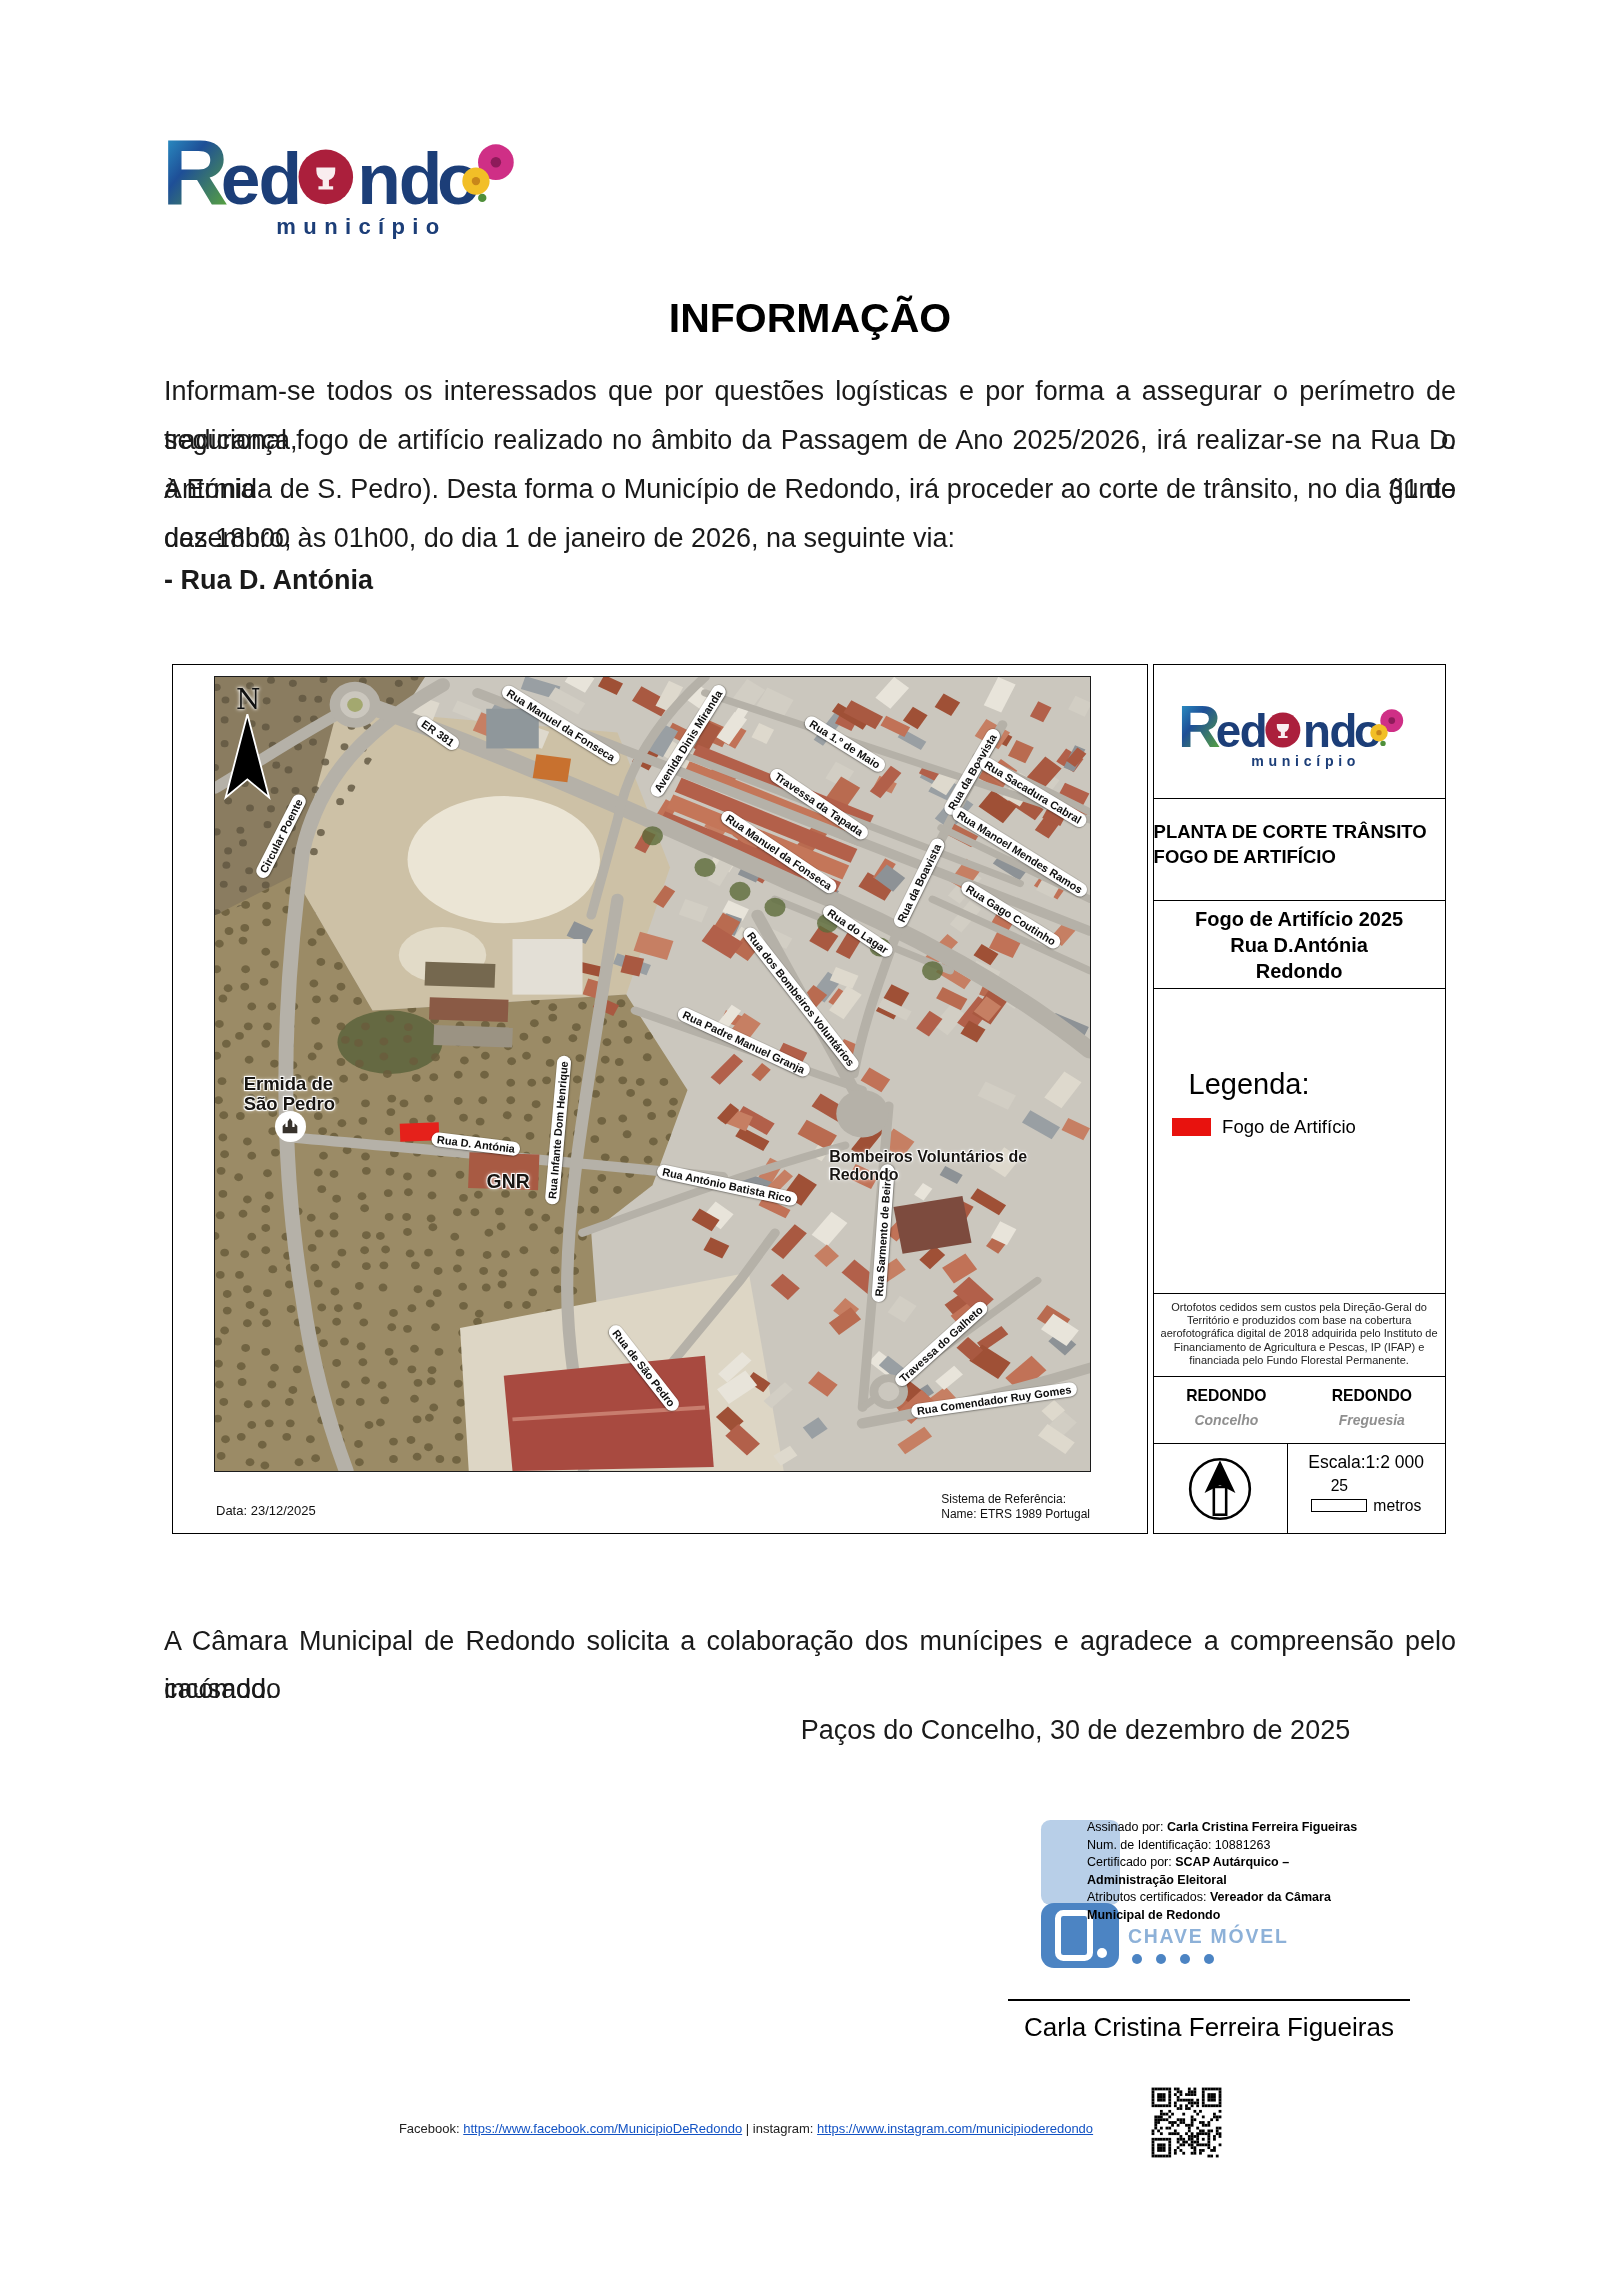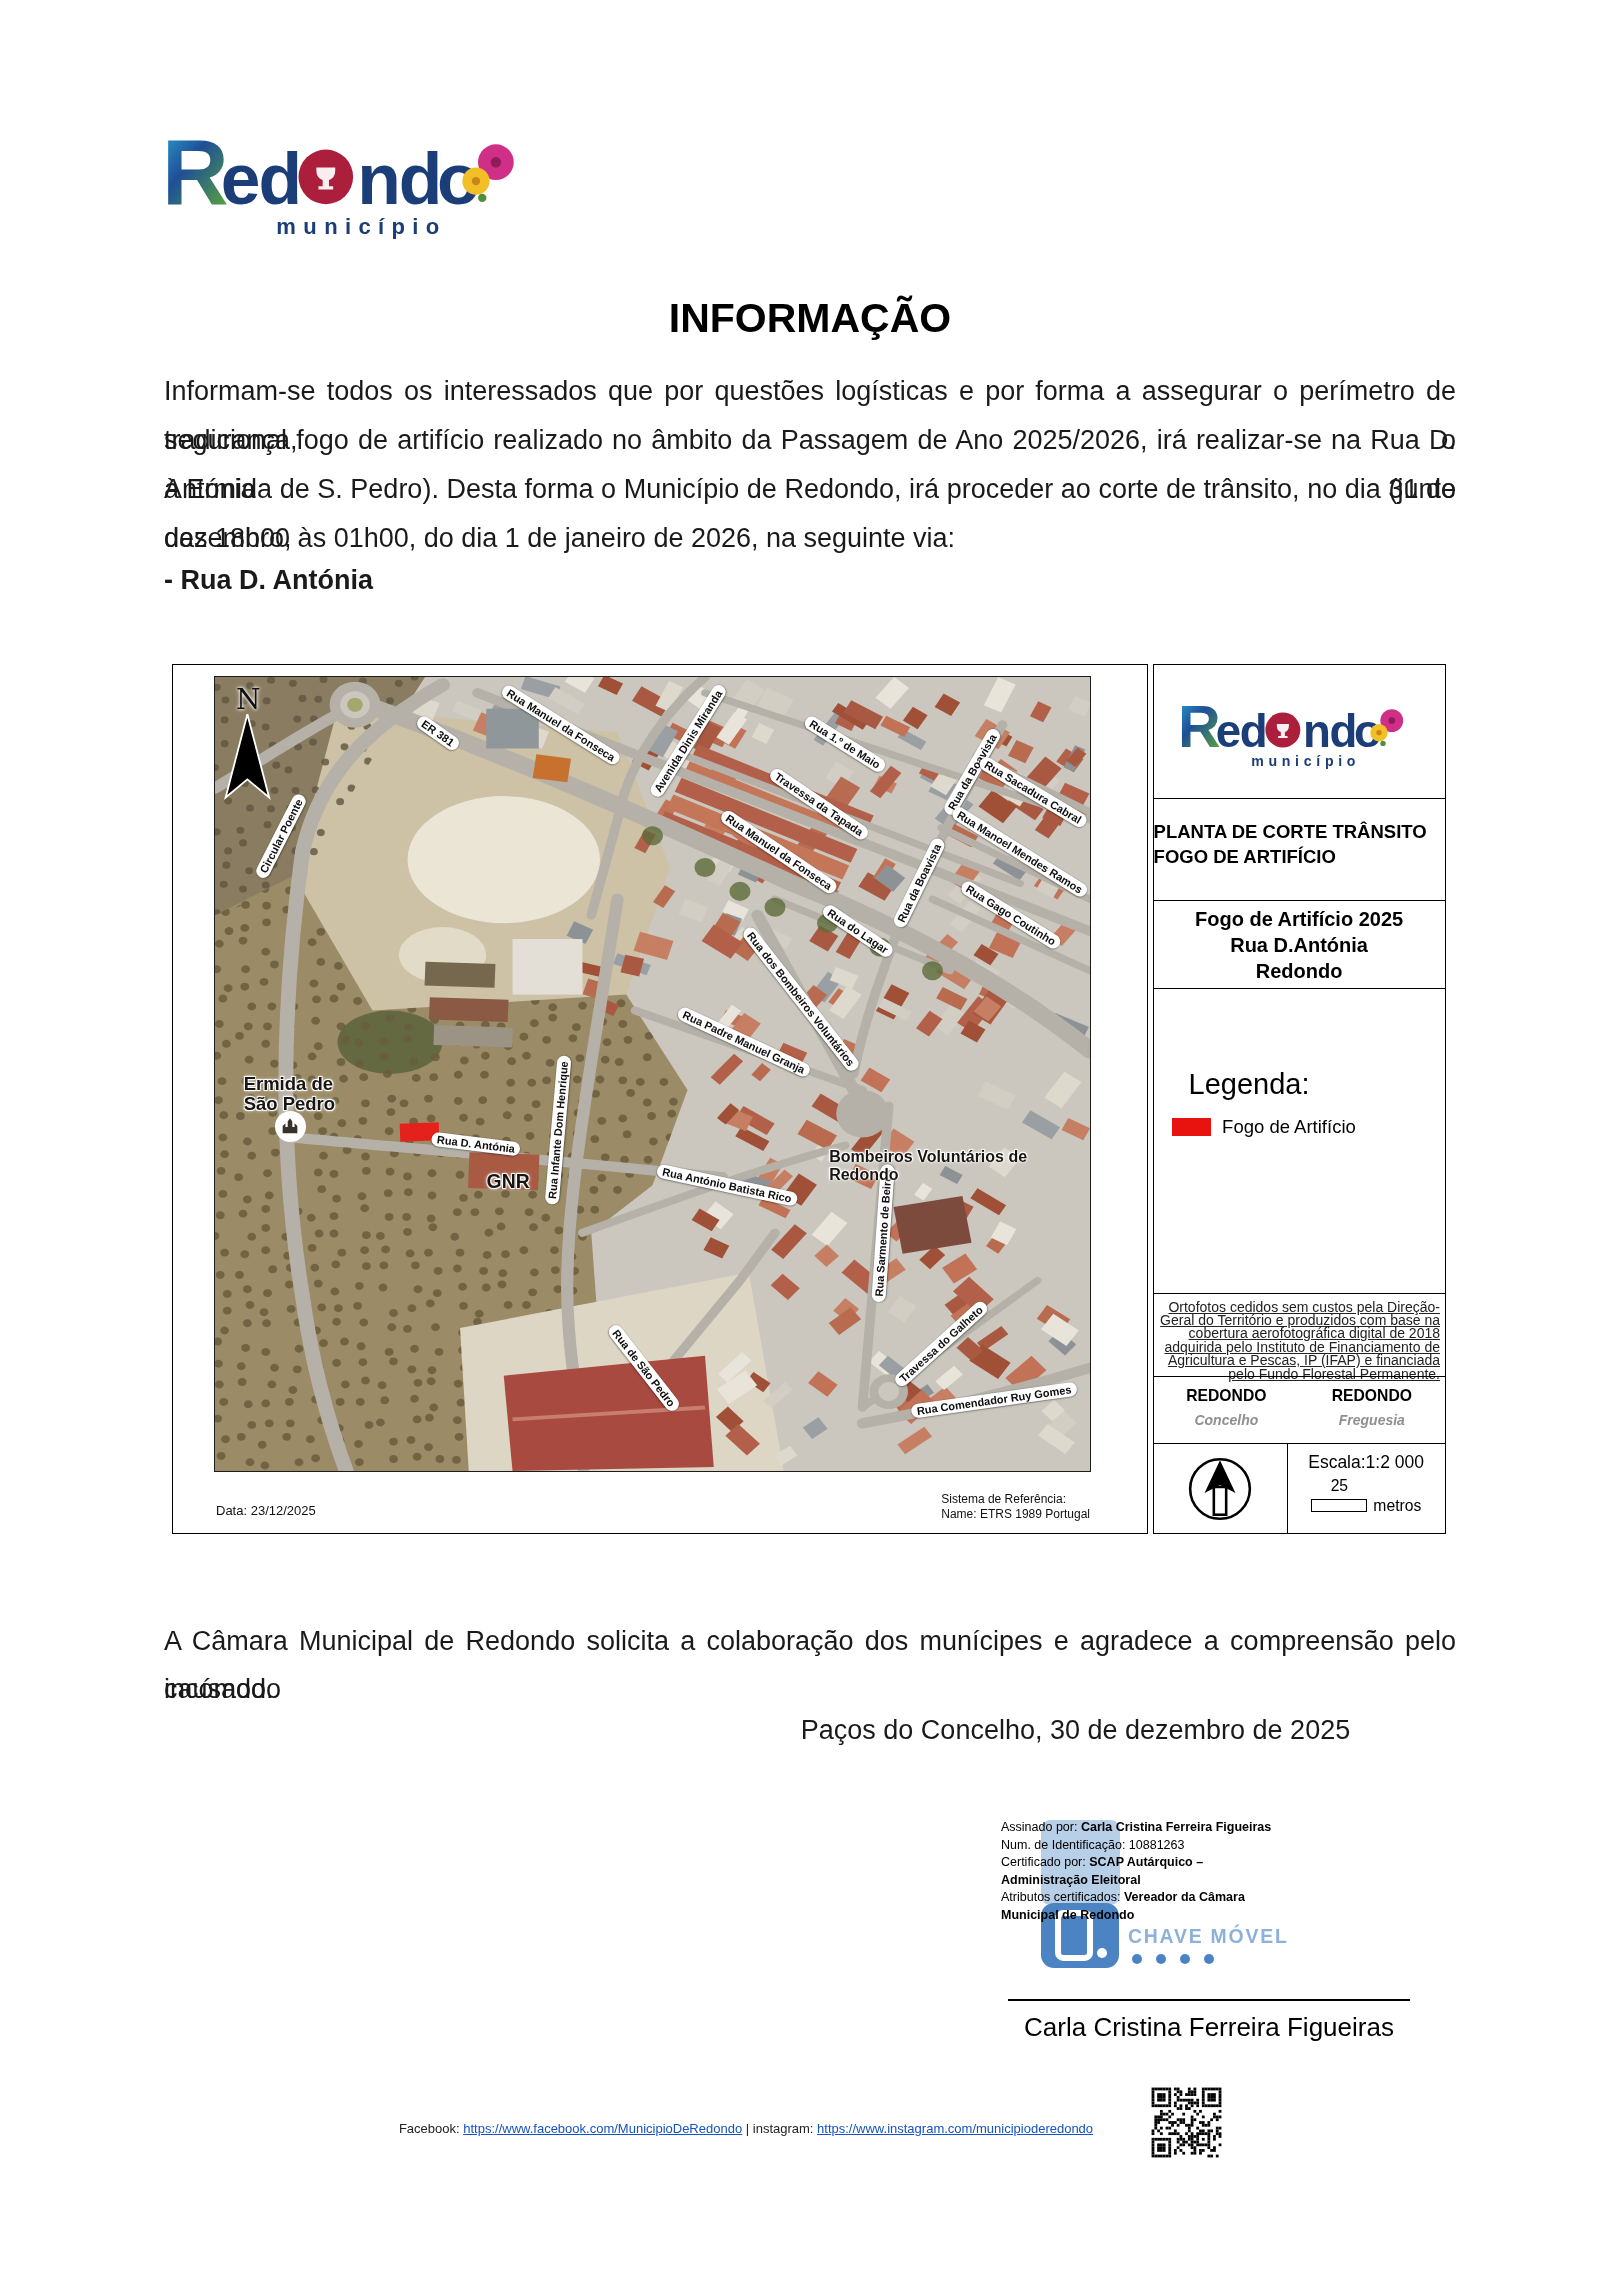--- a/index.html
+++ b/index.html
@@ -43,21 +43,21 @@
   .p-sec{box-sizing:border-box;border-top:1.8px solid #000;flex:none;}
   .p-sec:first-child{border-top:none;}
   .p-logo{height:133px;display:flex;align-items:center;justify-content:center;}
   .p-title{height:102px;font-weight:bold;font-size:18.5px;line-height:25px;text-align:left;
         padding-top:20px;color:#000;}
   .p-sub{height:88px;font-weight:bold;font-size:20px;line-height:26px;text-align:center;padding-top:4.6px;color:#000;}
   .p-leg{height:305px;}
   .leg-title{font-size:29px;margin:79px 0 0 35px;color:#000;}
   .leg-row{margin:14.8px 0 0 18.5px;display:flex;align-items:center;gap:11px;font-size:18.5px;color:#000;}
   .swatch{width:39px;height:18.5px;display:inline-block;}
-  .p-credits{height:83px;font-size:14px;line-height:13.4px;text-align:right;padding:6.5px 4.6px 0;color:#222;text-decoration:underline;}
+  .p-credits{height:83px;font-size:11px;line-height:13.4px;text-align:center;padding:6.5px 4.6px 0;color:#222;}
   .p-admin{height:67px;display:flex;text-align:center;}
   .adm{flex:1;}
   .adm .nm{font-weight:bold;font-size:15.7px;margin-top:10px;color:#000;}
   .adm .tp{font-weight:bold;font-size:14px;margin-top:6.5px;color:#8f8f8f;font-style:italic;}
   .p-scale{flex:1;display:flex;}
   .north-cell{width:133px;border-right:1.8px solid #000;display:flex;align-items:center;justify-content:center;}
   .scale-cell{flex:1;text-align:center;padding-top:8.3px;font-size:17.5px;color:#000;}
   .bar-group{display:inline-block;margin-top:3.7px;}
   .scale-num{width:57px;text-align:center;font-size:15.7px;}
   .bar-row{display:flex;align-items:center;font-size:15.7px;margin-top:1.8px;}
@@ -65,21 +65,21 @@
   
   .closing{position:absolute;left:164px;top:1617px;width:1292px;}
   .closing .body-line{line-height:48px;height:48px;}
   .place-date{position:absolute;left:637px;width:877px;top:1715px;text-align:center;font-size:27px;}
   .role{position:absolute;left:637px;width:868px;top:1766px;text-align:center;font-size:27px;}
   
   .pale-sq{position:absolute;left:1041px;top:1820px;width:79px;height:85px;background:#b8cfe8;border-radius:9.2px;}
   .blue-sq{position:absolute;left:1041px;top:1903px;width:78px;height:65px;background:#4c84c3;border-radius:13px;}
   .ph-out{position:absolute;left:14px;top:7.4px;width:26px;height:39px;border:6.5px solid #fff;border-radius:8.3px;}
   .ph-dot{position:absolute;right:12px;bottom:10px;width:10px;height:10px;background:#fff;border-radius:50%;}
-  .sig-rows{position:absolute;left:1001px;top:1819px;width:277px;font-size:12.5px;line-height:17.5px;color:#000;z-index:3;}
+  .sig-rows{position:absolute;left:1087px;top:1819px;width:277px;font-size:12.5px;line-height:17.5px;color:#000;z-index:3;}
   .chave-text{position:absolute;left:1128px;top:1925px;font-size:19.4px;font-weight:bold;color:#8db1d8;
         letter-spacing:1.8px;z-index:2;}
   .chave-dots{position:absolute;left:1132px;top:1954px;display:flex;gap:14px;z-index:2;}
   .chave-dots span{width:10px;height:10px;border-radius:50%;background:#4c84c3;display:inline-block;}
   .sig-line{position:absolute;left:1008px;top:1999px;width:402px;border-top:2.8px solid #000;}
   .sig-name{position:absolute;left:1008px;top:2012px;width:402px;text-align:center;font-size:26px;color:#000;}
   
   .footer{position:absolute;left:377px;top:2088px;width:738px;text-align:center;color:#222;}
   .f1{font-size:12px;}
   .f2{font-size:13px;margin-top:33px;}

